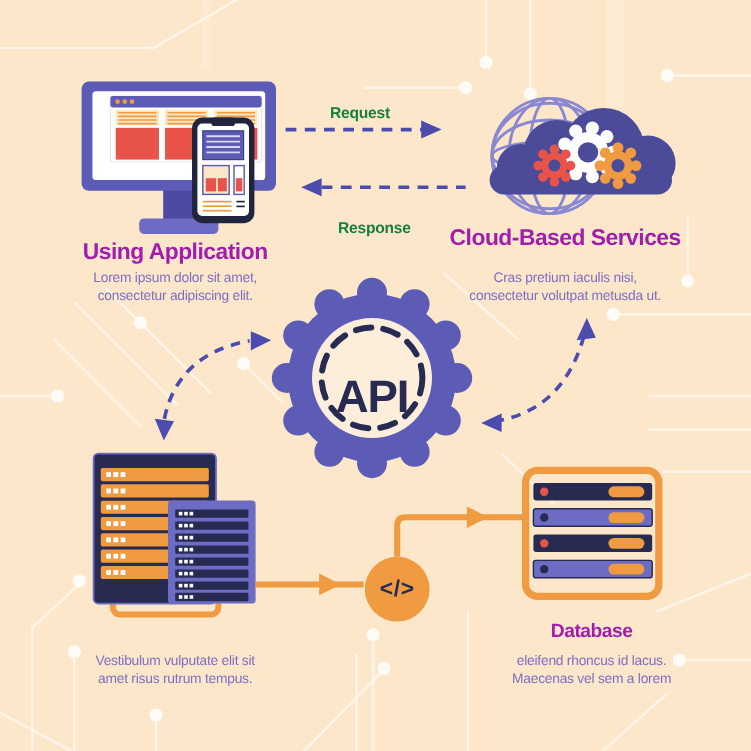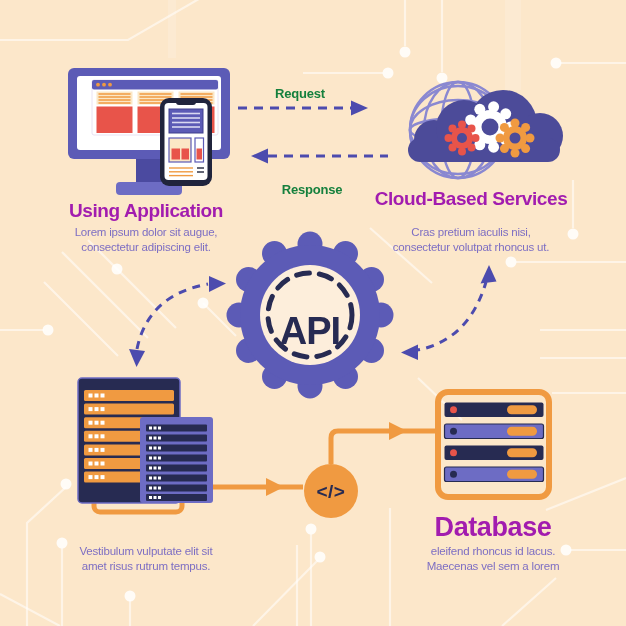--- a/index.html
+++ b/index.html
@@ -389,34 +389,34 @@
 
   <div class="flow-label" style="left:250px;top:86px;width:100px;">Request</div>
   <div class="flow-label" style="left:262px;top:134px;width:100px;margin-top:48px;">Response</div>
 
   <div class="api-label" style="left:250px;top:294px;width:120px;margin-top:16px;">API</div>
 
   <div class="code-label" style="left:301px;top:481px;width:60px;">&lt;/&gt;</div>
 
   <div class="title" style="left:46px;top:200px;width:200px;">Using Application</div>
   <div class="desc" style="left:46px;top:225px;width:200px;">
-    <div>Lorem ipsum dolor sit augue,</div>
+    <div>Lorem ipsum dolor sit amet,</div>
     <div>consectetur adipiscing elit.</div>
   </div>
 
   <div class="title" style="left:361px;top:188px;width:220px;">Cloud-Based Services</div>
   <div class="desc" style="left:361px;top:225px;width:220px;">
     <div>Cras pretium iaculis nisi,</div>
-    <div>consectetur volutpat rhoncus ut.</div>
+    <div>consectetur volutpat metusda ut.</div>
   </div>
 
   <div class="desc" style="left:46px;top:544px;width:200px;">
     <div>Vestibulum vulputate elit sit</div>
     <div>amet risus rutrum tempus.</div>
   </div>
 
-  <div class="title" style="left:393px;top:516px;width:200px;font-size:27px;">Database</div>
+  <div class="title" style="left:393px;top:516px;width:200px;font-size:16px;">Database</div>
   <div class="desc" style="left:393px;top:544px;width:200px;">
     <div>eleifend rhoncus id lacus.</div>
     <div>Maecenas vel sem a lorem</div>
   </div>
 
 </div>
 
 </body></html>

